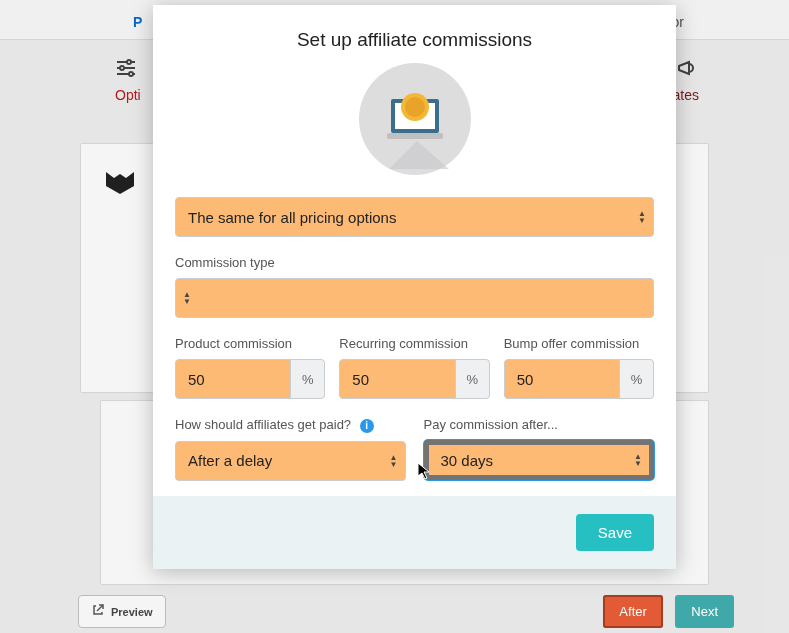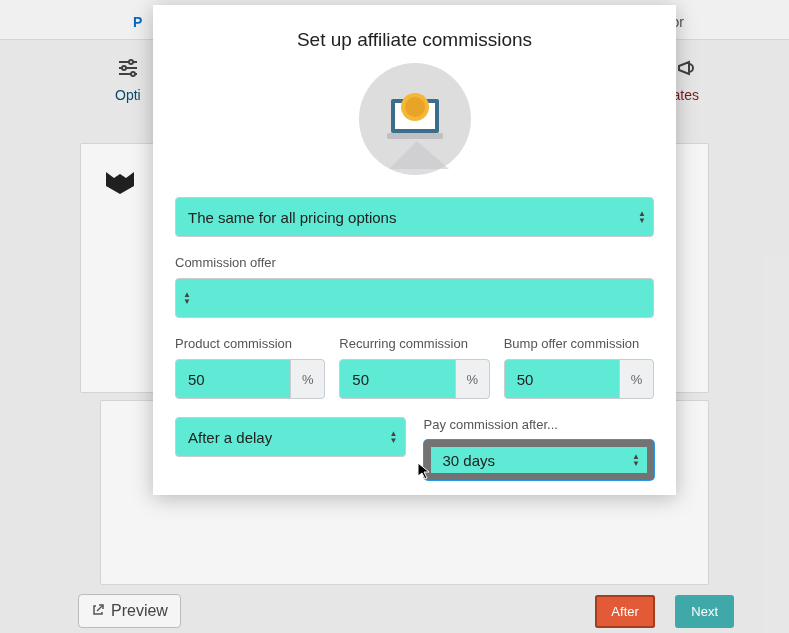--- a/index.html
+++ b/index.html
@@ -3,63 +3,63 @@
   <meta charset="utf-8">
   <style>
     * { box-sizing: border-box; margin: 0; padding: 0; font-family: -apple-system, BlinkMacSystemFont, "Segoe UI", Helvetica, Arial, sans-serif; }
     body { background: #f0f0f0; width: 789px; height: 633px; position: relative; overflow: hidden; }
 
     
     .bg-top { position: absolute; top: 0; left: 0; right: 0; height: 40px; border-bottom: 1px solid #ddd; background: #fafafa; }
     .bg-nav-item-left { position: absolute; top: 14px; left: 133px; color: #0a6ec9; font-weight: 600; font-size: 14px; }
     .bg-nav-item-right { position: absolute; top: 14px; right: 105px; color: #555; font-size: 14px; }
 
-    .bg-tab-left { position: absolute; top: 58px; left: 115px; color: #0c4a6e; font-size: 14px; text-align: center; }
+    .bg-tab-left { position: absolute; top: 58px; left: 115px; color: #b91c1c; font-size: 14px; text-align: left; }
     .bg-tab-left .icon { font-size: 20px; margin-bottom: 4px; color: #555; }
     .bg-tab-right { position: absolute; top: 58px; right: 90px; color: #7f1d1d; font-size: 14px; text-align: center; }
     .bg-tab-right .icon { font-size: 20px; margin-bottom: 4px; color: #555; }
 
     .bg-card { position: absolute; left: 80px; right: 80px; top: 143px; height: 250px; background: #fff; border: 1px solid #ddd; border-radius: 2px; }
     .bg-handshake { position: absolute; top: 164px; left: 100px; font-size: 30px; }
     .bg-card2 { position: absolute; left: 100px; right: 80px; top: 400px; height: 185px; background: #fff; border: 1px solid #ddd; border-radius: 2px; }
 
     
     .modal-backdrop { position: absolute; inset: 0; background: rgba(0,0,0,0.04); }
     .modal { position: absolute; left: 153px; right: 113px; top: 5px; background: #ffffff; box-shadow: 0 3px 20px rgba(0,0,0,0.25); display: flex; flex-direction: column; }
     .modal-body { padding: 24px 22px 15px 22px; background: #fff; }
     .modal-title { text-align: center; font-size: 19px; font-weight: 500; color: #222; margin-bottom: 12px; }
 
     .modal-illustration { display: flex; justify-content: center; margin-bottom: 22px; height: 112px; }
 
     .field-label { font-size: 13px; color: #555; margin-bottom: 8px; display: block; }
-    .select-wrap, .input-wrap { position: relative; border: 1px solid #c9ccd0; border-radius: 4px; height: 40px; display: flex; align-items: center; background: #5eead4; }
-    .select-wrap.focused { border: 7px solid #737373; box-shadow: 0 0 0 1px #2a98e8; gap: 28px; }
+    .select-wrap, .input-wrap { position: relative; border: 1px solid #c9ccd0; border-radius: 4px; height: 40px; display: flex; align-items: center; background: #fdba74; }
+    .select-wrap.focused { border: 5px solid #737373; box-shadow: 0 0 0 1px #2a98e8; gap: 28px; }
     .select-value { flex: 1; padding: 0 12px; font-size: 15px; color: #222; }
     .select-arrows { width: 22px; display: flex; flex-direction: column; align-items: center; font-size: 8px; color: #444; line-height: 7px; }
     .group { margin-bottom: 18px; }
     .row3 { display: flex; gap: 14px; }
     .row3 > div { flex: 1; }
     .input-num { flex: 1; padding: 0 12px; font-size: 15px; color: #222; border: none; outline: none; background: transparent; width: 100%; }
     .suffix { width: 34px; height: 100%; background: #eef0f2; border-left: 1px solid #c9ccd0; display: flex; align-items: center; justify-content: center; font-size: 13px; color: #666; border-top-right-radius: 3px; border-bottom-right-radius: 3px; }
 
     .row2 { display: flex; gap: 18px; }
     .row2 > div:first-child { flex: 1; }
     .row2 > div:last-child { flex: 1; }
 
     .info-icon { display: inline-flex; width: 14px; height: 14px; border-radius: 50%; background: #2a98e8; color: #fff; font-size: 10px; font-weight: 700; align-items: center; justify-content: center; margin-left: 5px; }
 
     .modal-footer { background: #eaf2f3; padding: 18px 22px; display: flex; justify-content: flex-end; }
     .btn-save { background: #26c0c2; color: #fff; border: none; padding: 10px 22px; font-size: 15px; border-radius: 4px; cursor: pointer; }
 
     
     .bottom-bar { position: absolute; left: 78px; right: 55px; bottom: 5px; display: flex; justify-content: space-between; align-items: center; }
-    .btn-preview { border: 1px solid #bbb; background: #f5f5f5; color: #444; padding: 7px 12px; font-size: 16px; border-radius: 4px; cursor: pointer; display: flex; align-items: center; gap: 6px; }
+    .btn-preview { border: 1px solid #bbb; background: #f5f5f5; color: #444; padding: 7px 12px; font-size: 11px; border-radius: 4px; cursor: pointer; display: flex; align-items: center; gap: 6px; font-weight: bold; }
     .btn-preview .ext-icon { font-size: 14px; }
     .btn-back { background: #e25a36; color: #fff; border: none; padding: 9px 16px; font-size: 13px; border-radius: 3px; cursor: pointer; margin-right: 8px; box-shadow: 0 0 0 2px #a33e1f inset; }
-    .btn-next { background: #3fa8a9; color: #fff; border: none; padding: 9px 16px; font-size: 13px; border-radius: 3px; cursor: pointer; margin-left: 8px; }
+    .btn-next { background: #3fa8a9; color: #fff; border: none; padding: 9px 16px; font-size: 13px; border-radius: 3px; cursor: pointer; }
 
     .cursor { position: absolute; left: 417px; top: 462px; font-size: 16px; color: #000; z-index: 100; pointer-events: none; }
   </style>
 </head>
 <body>
 
 <div class="bg-top"></div>
 <div class="bg-nav-item-left">P</div>
 <div class="bg-nav-item-right">or</div>
 
@@ -119,21 +119,21 @@
       <div class="select-wrap">
         <div class="select-value">The same for all pricing options</div>
         <div class="select-arrows">
             <span>▲</span>
             <span>▼</span>
           </div>
       </div>
     </div>
 
     <div class="group">
-      <label class="field-label">Commission offer</label>
+      <label class="field-label">Commission type</label>
       <div class="select-wrap">
         <div class="select-arrows">
             <span>▲</span>
             <span>▼</span>
           </div>
       </div>
     </div>
 
     <div class="group row3">
       <div>
@@ -154,20 +154,24 @@
         <label class="field-label">Bump offer commission</label>
         <div class="input-wrap">
           <input class="input-num" value="50" style="">
           <div class="suffix">%</div>
         </div>
       </div>
     </div>
 
     <div class="row2">
       <div>
+        <label class="field-label">
+          <span>How should affiliates get paid?</span>
+          <span class="info-icon">i</span>
+        </label>
         <div class="select-wrap">
           <div class="select-value">After a delay</div>
           <div class="select-arrows">
               <span>▲</span>
               <span>▼</span>
             </div>
         </div>
       </div>
       <div>
         <label class="field-label">Pay commission after...</label>
@@ -175,20 +179,23 @@
           <div class="select-value">30 days</div>
           <div class="select-arrows">
               <span>▲</span>
               <span>▼</span>
             </div>
         </div>
       </div>
     </div>
   </div>
 
+  <div class="modal-footer">
+    <button class="btn-save">Save</button>
+  </div>
 </div>
 
 <div class="bottom-bar">
   <button class="btn-preview">
     <span class="ext-icon">
       <svg width="14" height="14" viewBox="0 0 14 14">
           <g stroke="#555" stroke-width="1.5" fill="none">
             <path d="M5 3 H3 V11 H11 V9"></path>
             <path d="M8 2 H12 V6"></path>
             <path d="M12 2 L6 8"></path>

